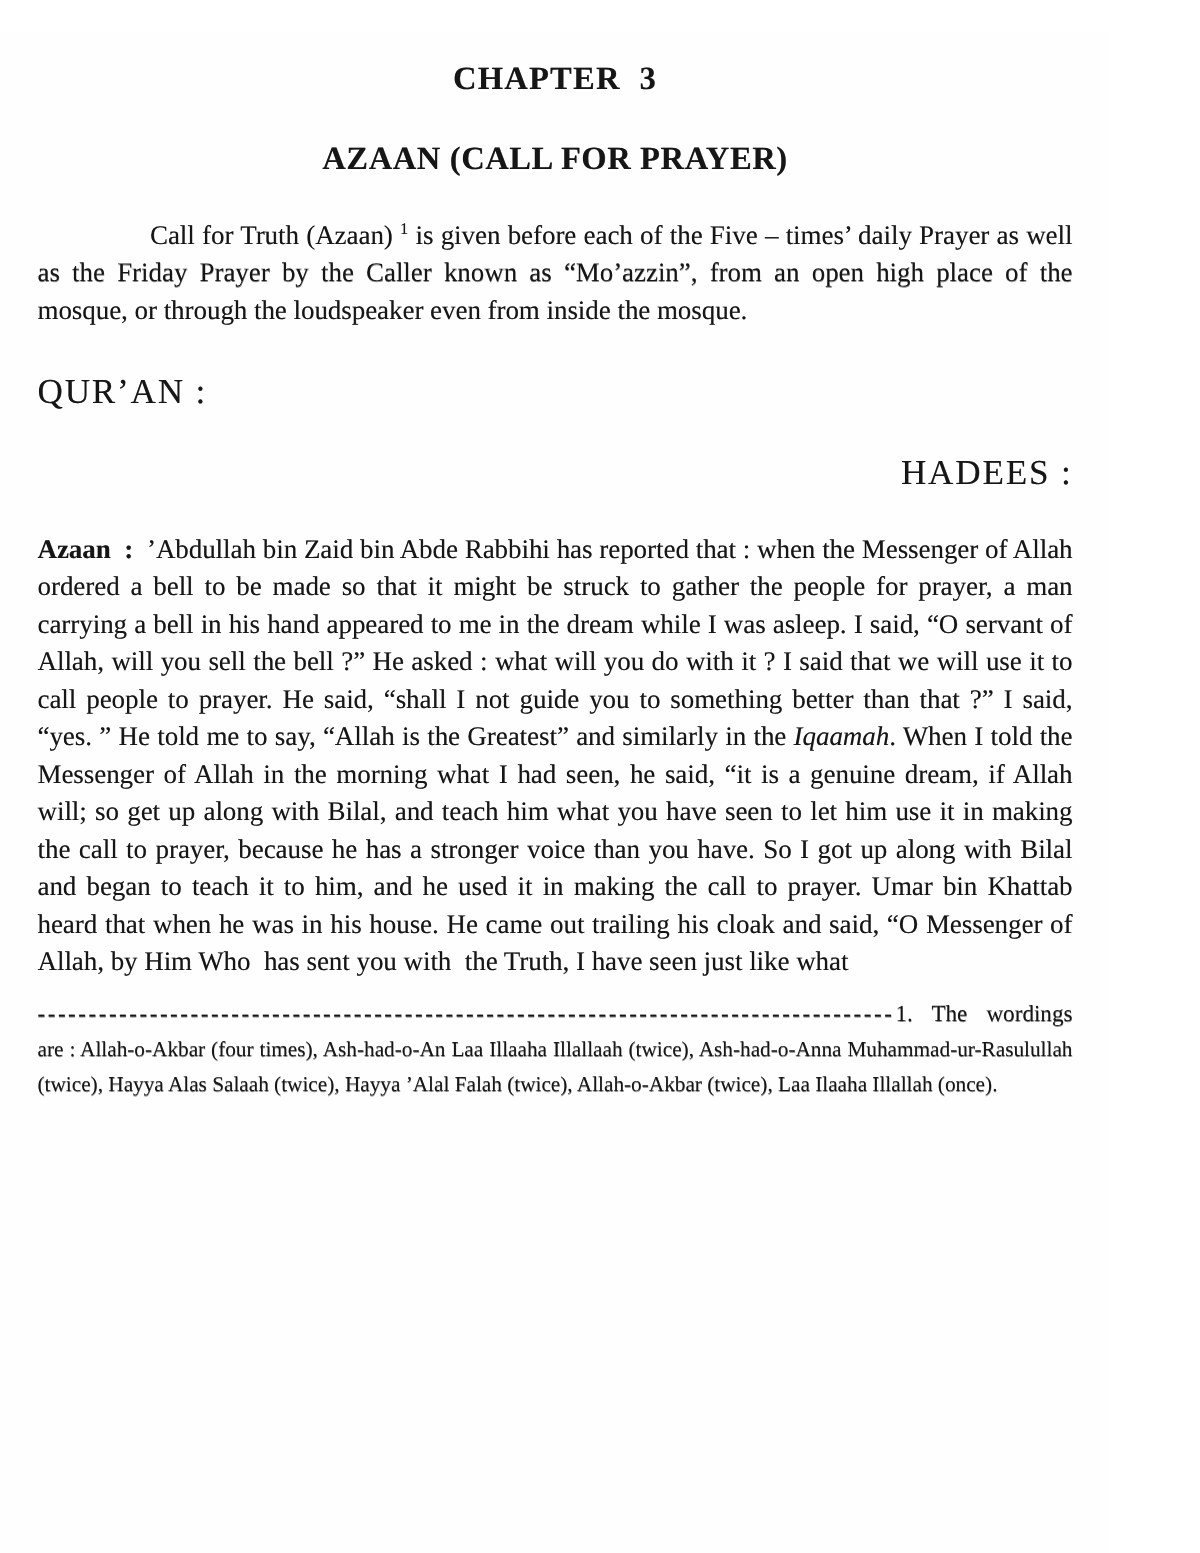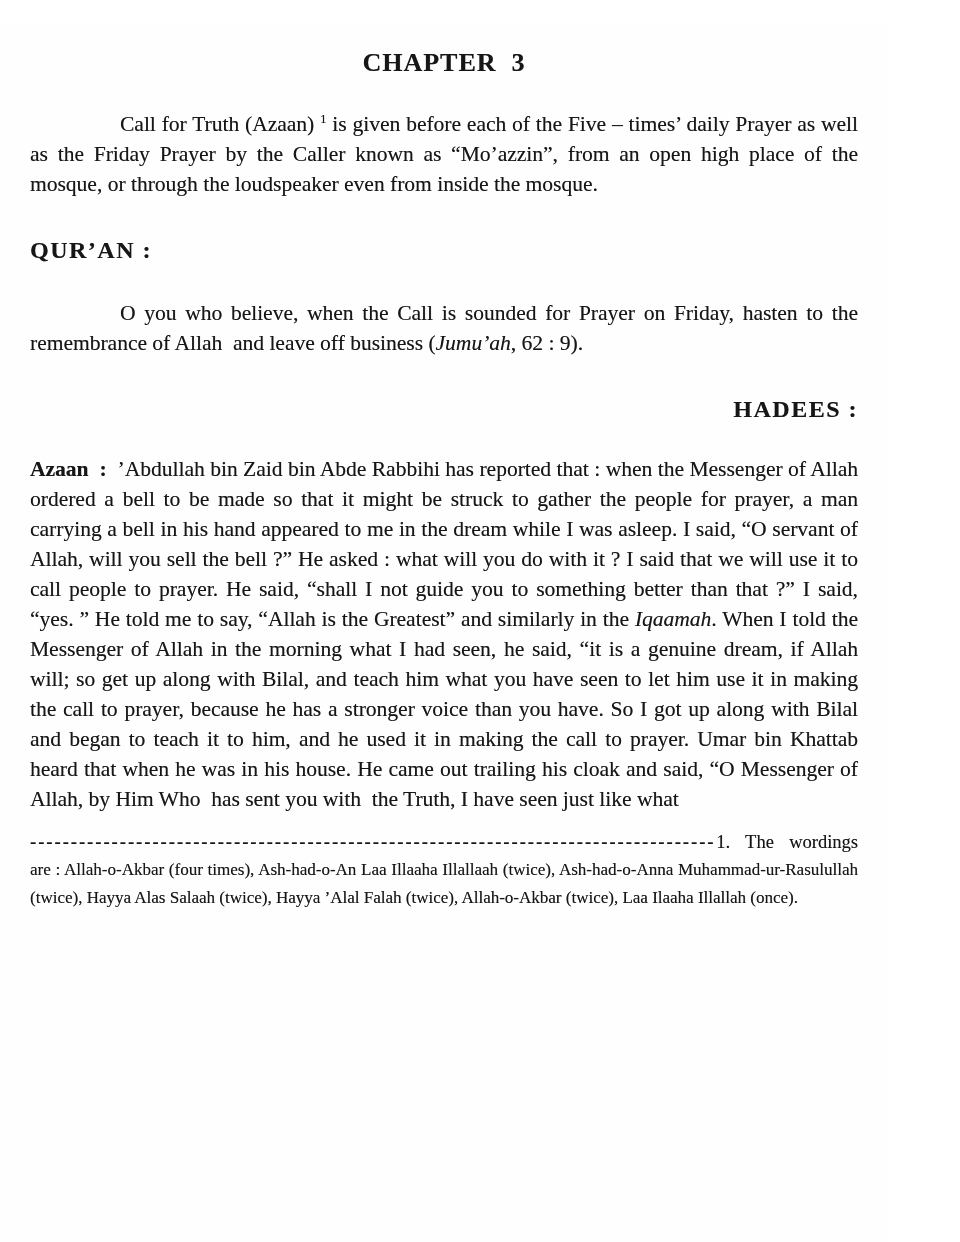--- a/index.html
+++ b/index.html
@@ -40,23 +40,23 @@
     line-height: 30px;
     text-align: justify;
     white-space: pre-wrap;
   }
   .body-para.indent { text-indent: 90px; }
   .para-intro  { margin-top: 31px; }
   .para-quran  { margin-top: 34px; }
   .para-hadees { margin-top: 31px; }
   .section-heading {
     margin: 0;
-    font-size: 24px;
+    font-size: 28px;
     line-height: 28px;
-    font-weight: bold;
+    font-weight: normal;
     letter-spacing: 1.5px;
     white-space: pre-wrap;
   }
   .heading-quran  { margin-top: 37px; }
   .heading-hadees { margin-top: 37px; text-align: right; }
   sup {
     font-size: 13px;
     line-height: 0;
     vertical-align: super;
   }
@@ -88,26 +88,26 @@
     white-space: pre-wrap;
   }
 </style>
 </head>
 <body>
 
 <div class="page">
 
   <h1 class="chapter-heading">CHAPTER  3</h1>
 
+  <h2 class="page-title">AZAAN (CALL FOR PRAYER)</h2>
 
   <p class="body-para indent para-intro"><span>Call for Truth (Azaan) </span><sup>1</sup><span> is given before each of the Five – times’ daily Prayer as well as the Friday Prayer by the Caller known as “Mo’azzin”, from an open high place of the mosque, or through the loudspeaker even from inside the mosque.</span></p>
 
   <h3 class="section-heading heading-quran">QUR’AN :</h3>
 
-  <p class="body-para indent para-quran"><span>O you who believe, when the Call is sounded for Prayer on Friday, hasten to the remembrance of Allah  and leave off business (</span><span style="font-style: italic;">Jumu’ah</span><span>, 62 : 9).</span></p>
 
   <h3 class="section-heading heading-hadees">HADEES :</h3>
 
   <p class="body-para para-hadees"><span style="font-weight: bold;">Azaan  :  </span><span>’Abdullah bin Zaid bin Abde Rabbihi has reported that : when the Messenger of Allah ordered a bell to be made so that it might be struck to gather the people for prayer, a man carrying a bell in his hand appeared to me in the dream while I was asleep. I said, “O servant of Allah, will you sell the bell ?” He asked : what will you do with it ? I said that we will use it to call people to prayer. He said, “shall I not guide you to something better than that ?” I said, “yes. ” He told me to say, “Allah is the Greatest” and similarly in the </span><span style="font-style: italic;">Iqaamah</span><span>. When I told the Messenger of Allah in the morning what I had seen, he said, “it is a genuine dream, if Allah will; so get up along with Bilal, and teach him what you have seen to let him use it in making the call to prayer, because he has a stronger voice than you have. So I got up along with Bilal and began to teach it to him, and he used it in making the call to prayer. Umar bin Khattab heard that when he was in his house. He came out trailing his cloak and said, “O Messenger of Allah, by Him Who  has sent you with  the Truth, I have seen just like what</span></p>
 
   <div class="footnote-sep">
     <span class="fn-dashes">------------------------------------------------------------------------------------------------------------------------</span>
     <span class="fn-lead">1.  The  wordings</span>
   </div>
 

